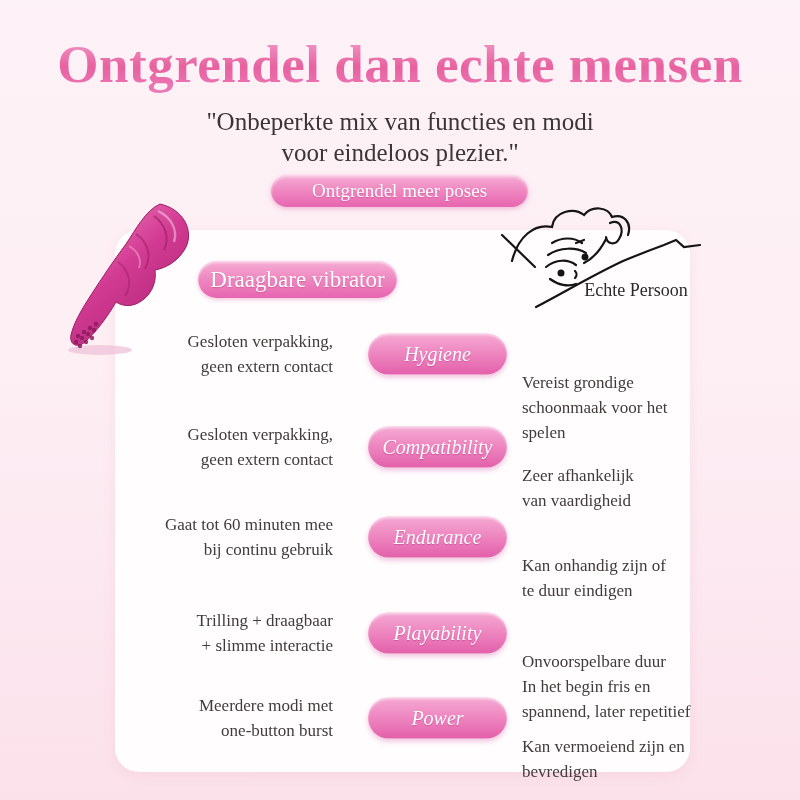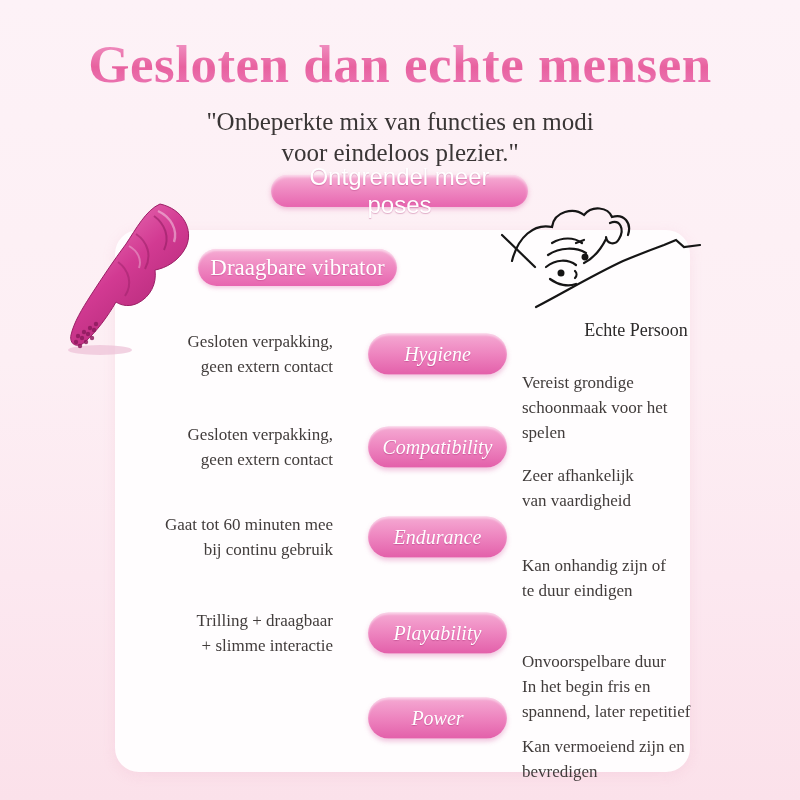--- a/index.html
+++ b/index.html
@@ -22,42 +22,42 @@
   }
   .quote {
     position:absolute; top:106px; left:0; width:800px;
     text-align:center; font-size:25px; line-height:31px; color:#3a3636;
   }
   .cta {
     position:absolute; top:175px; left:271px; width:257px; height:32px;
     border:none; border-radius:18px; cursor:pointer;
     background:linear-gradient(180deg,#f6add4 0%, #ef8ac2 45%, #e765af 100%);
     box-shadow:inset 0 2px 3px rgba(255,255,255,.55), 0 2px 5px rgba(212,80,156,.35);
-    color:#fff; font-family:Liberation Sans, sans-serif; font-size:24px;
+    color:#fff; font-family:Liberation Serif, serif; font-size:19px;
     display:flex; align-items:center; justify-content:center;
     text-shadow:0 1px 1px rgba(170,45,115,.35);
   }
   .card {
     position:absolute; left:115px; top:230px; width:575px; height:542px;
     background:#fffdfe; border-radius:24px;
     box-shadow:0 3px 14px rgba(228,140,178,.14);
   }
   .product-img { position:absolute; left:66px; top:200px; width:132px; height:156px; }
   .product-label {
-    position:absolute; left:198px; top:249px; width:199px; height:37px;
+    position:absolute; left:198px; top:261px; width:199px; height:37px;
     border-radius:19px;
     background:linear-gradient(180deg,#f6add4 0%, #ef8ac2 45%, #e765af 100%);
     box-shadow:inset 0 2px 2px rgba(255,255,255,.5), 0 2px 4px rgba(212,80,156,.3);
     color:#fff; font-size:23px; display:flex; align-items:center; justify-content:center;
     text-shadow:0 1px 1px rgba(170,45,115,.35);
   }
   .sketch { position:absolute; left:498px; top:203px; width:205px; height:108px; }
   .person-label {
     position:absolute; left:578px; top:280px; width:116px;
-    text-align:center; font-size:18px; color:#2c2a2a; white-space:nowrap;margin-top:40px;
+    text-align:center; font-size:18px; color:#2c2a2a; white-space:nowrap;
   }
   .rows { position:absolute; left:115px; top:230px; width:511px; height:542px; }
   .row { position:absolute; left:0; width:575px; height:90px; }
   .row:nth-child(1){ top:79px; }
   .row:nth-child(2){ top:172px; }
   .row:nth-child(3){ top:262px; }
   .row:nth-child(4){ top:358px; }
   .row:nth-child(5){ top:443px; }
   .cell { font-size:17px; line-height:25px; color:#413c3b; }
   .cell.left {
@@ -71,21 +71,21 @@
     background:linear-gradient(180deg,#f5aad3 0%, #ee86c0 48%, #e360aa 100%);
     box-shadow:inset 0 2px 2px rgba(255,255,255,.45), 0 3px 5px rgba(205,70,150,.3);
     color:#fff; font-size:20px; display:flex; align-items:center; justify-content:center;
     text-shadow:0 1px 1px rgba(160,40,110,.4);
     font-style:italic;
   }
 </style>
 </head>
 <body>
 
-<h1 class="title">Gesloten dan echte mensen</h1>
+<h1 class="title">Ontgrendel dan echte mensen</h1>
 
 <div class="quote">
   <div>"Onbeperkte mix van functies en modi</div>
   <div>voor eindeloos plezier."</div>
 </div>
 
 <button class="cta">Ontgrendel meer poses</button>
 
 <div class="card"></div>
 
@@ -192,20 +192,24 @@
       <span>Playability</span>
     </div>
     <div class="cell right">
         <div>Onvoorspelbare duur</div>
         <div>In het begin fris en</div>
         <div>spannend, later repetitief</div>
       </div>
   </div>
 
   <div class="row">
+    <div class="cell left">
+        <div>Meerdere modi met</div>
+        <div>one-button burst</div>
+      </div>
     <div class="pill">
       <span>Power</span>
     </div>
     <div class="cell right">
         <div>Kan vermoeiend zijn en</div>
         <div>bevredigen</div>
       </div>
   </div>
 </div>
 

